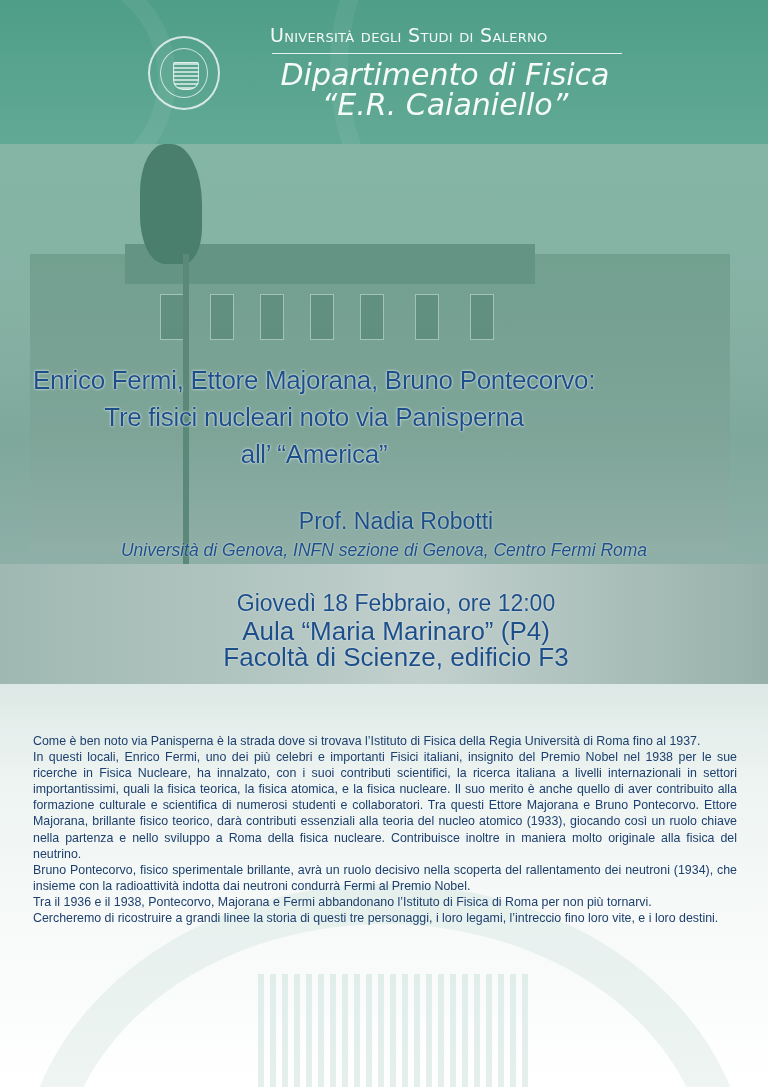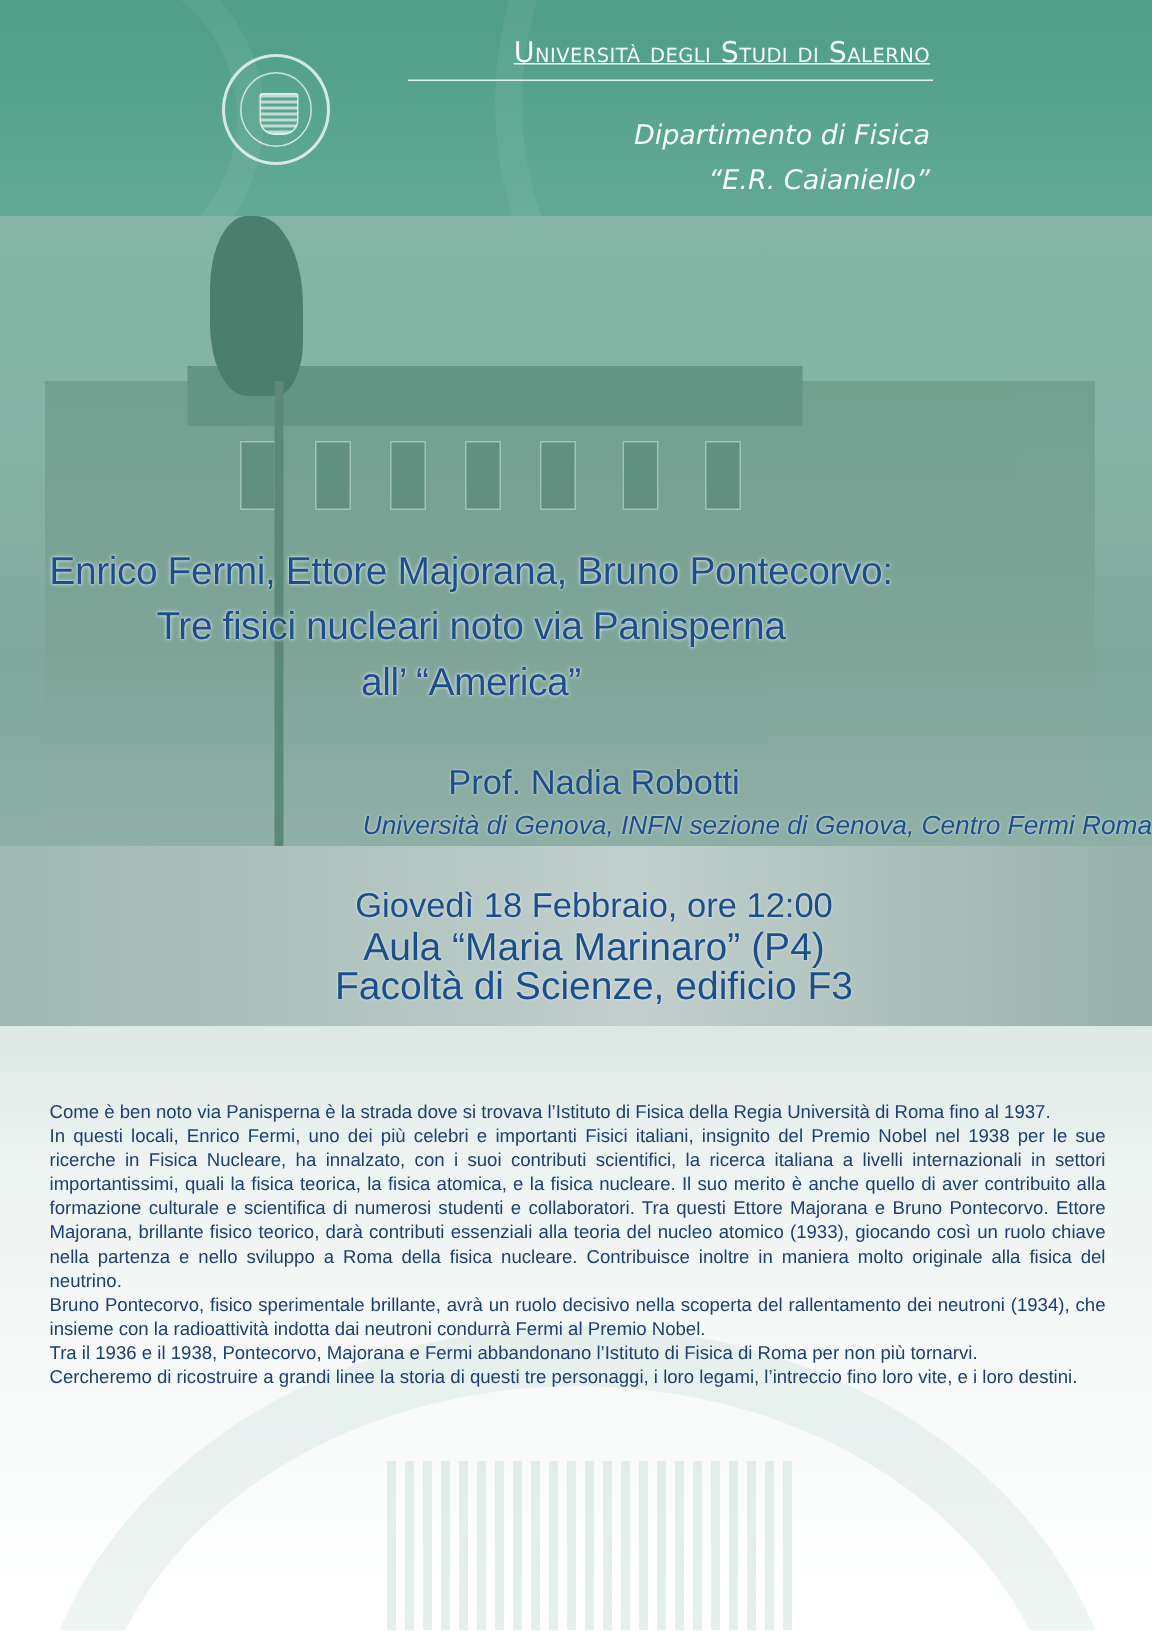--- a/index.html
+++ b/index.html
@@ -25,34 +25,32 @@
   .seal .ring2 {
     position: absolute; left: 10px; top: 10px; right: 10px; bottom: 10px;
     border-radius: 50%; border: 1.5px solid rgba(235,245,240,0.8);
   }
   .seal .shield {
     position: absolute; left: 23px; top: 24px; width: 24px; height: 26px;
     border: 1.5px solid rgba(235,245,240,0.85); border-radius: 2px 2px 10px 10px;
     background: repeating-linear-gradient(180deg, rgba(235,245,240,0.7) 0 2px, transparent 2px 4px);
   }
   .univ {
-    position: absolute; left: 270px; top: 24px; width: 350px; text-align: right;
+    position: absolute; left: 270px; top: 24px; width: 350px; text-align: left;
     color: #f4faf7; font-size: 19px; letter-spacing: 0.3px;
     font-variant: small-caps;
-    text-decoration: underline;
   }
   .hr-line {
     position: absolute; left: 272px; top: 53px; width: 350px; height: 1px;
     background: rgba(245,250,248,0.9);
   }
   .dept {
-    position: absolute; left: 270px; top: 60px; width: 350px; text-align: right;
-    color: #f6fbf8; font-size: 18px; font-style: italic; line-height: 30px;
+    position: absolute; left: 270px; top: 60px; width: 350px; text-align: center;
+    color: #f6fbf8; font-size: 30px; font-style: italic; line-height: 30px;
     padding-right: 2px;
-    margin-top: 16px;
   }
   .photo {
     position: absolute; left: 0; top: 144px; width: 768px; height: 540px;
     background: linear-gradient(180deg, #84b5a5 0%, #86b2a4 30%, #7fa89c 55%, #8fb0a8 80%, #a9c4be 100%);
     overflow: hidden;
   }
   .building {
     position: absolute; left: 30px; top: 110px; width: 700px; height: 300px;
     background: linear-gradient(180deg, #6f9d8c 0%, #7ea498 60%, #91afa7 100%);
     opacity: 0.85;
@@ -84,21 +82,21 @@
     letter-spacing: -0.3px;
     text-shadow: 0 0 3px rgba(255,255,255,0.75), 0 0 1px #ffffff;
   }
   .speaker {
     position: absolute; left: 12px; top: 507px; width: 768px; text-align: center;
     color: #1c4f8a; font-size: 23px; line-height: 28px;
     font-family: "Liberation Sans", sans-serif;
     text-shadow: 0 0 2px rgba(255,255,255,0.7);
   }
   .affil {
-    position: absolute; left: 0; top: 540px; width: 768px; text-align: right;
+    position: absolute; left: 0; top: 540px; width: 768px; text-align: center;
     color: #1c4f8a; font-size: 17.5px; font-style: italic;
     font-family: "Liberation Sans", sans-serif;
     text-shadow: 0 0 2px rgba(255,255,255,0.7);
   }
   .when {
     position: absolute; left: 0; top: 589px; width: 768px; text-align: center;
     color: #1c4f8a; font-family: "Liberation Sans", sans-serif;
     text-shadow: 0 0 2px rgba(255,255,255,0.7);
     padding-left: 12px;
   }

